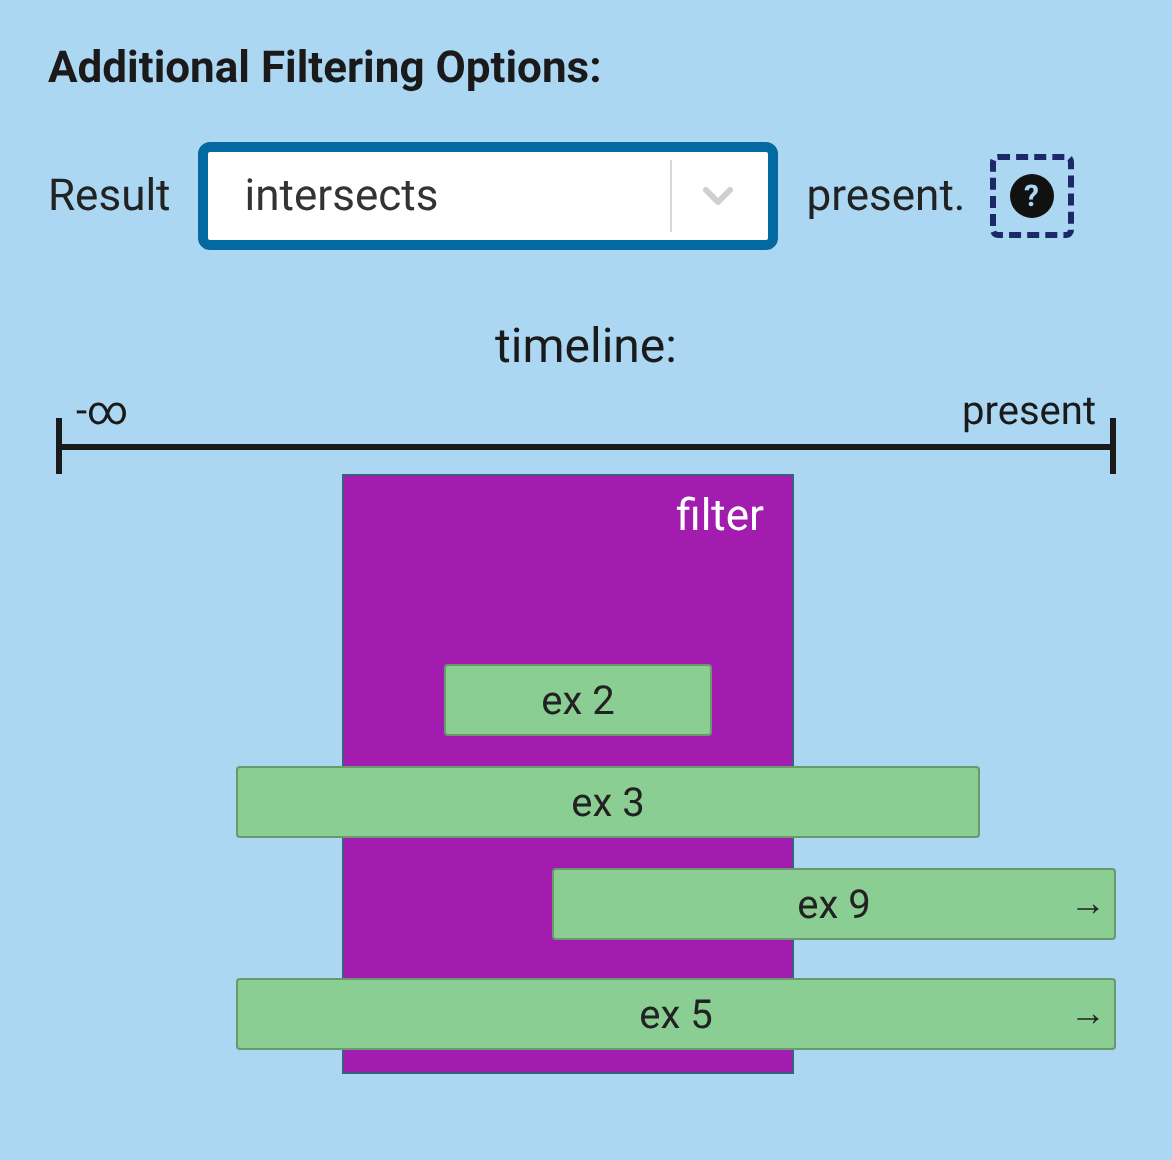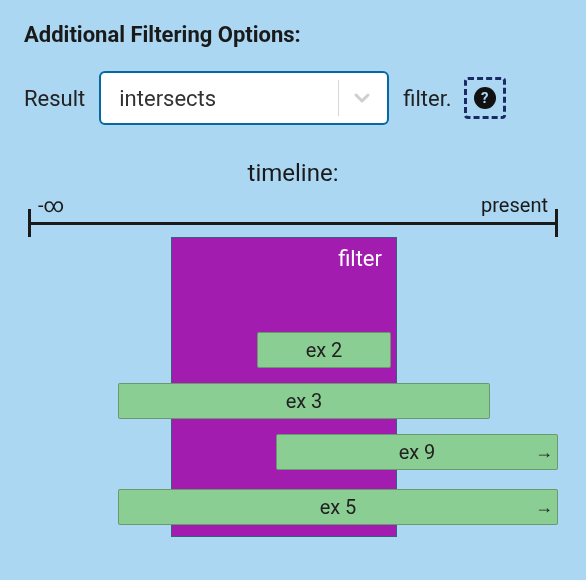--- a/index.html
+++ b/index.html
@@ -21,21 +21,21 @@
     gap: 14px;
   }
   .label {
     font-size: 22px;
     color: #222;
   }
   .select {
     display: flex;
     align-items: center;
     background: #ffffff;
-    border: 2px solid #0369a1;
+    border: 5px solid #0369a1;
     border-radius: 6px;
     height: 54px;
     padding: 0 10px 0 18px;
     width: 290px;
   }
   .select-value {
     flex: 1;
     font-size: 22px;
     color: #333;
   }
@@ -181,39 +181,39 @@
   <div class="label">Result</div>
   <div class="select">
     <div class="select-value">intersects</div>
     <div class="select-divider"></div>
     <div class="select-arrow">
       <svg viewBox="0 0 20 20">
           <polyline points="4,7 10,13 16,7" fill="none" stroke="#cfcfcf" stroke-width="3" stroke-linecap="round" stroke-linejoin="round"></polyline>
         </svg>
     </div>
   </div>
-  <div class="label">filter.</div>
+  <div class="label">present.</div>
   <div class="help">
     <div class="help-inner">?</div>
   </div>
 </div>
 
 <div class="timeline-title">timeline:</div>
 
 <div class="timeline-area">
   <div class="tl-label-left">-∞</div>
   <div class="tl-label-right">present</div>
   <div class="tl-tick-left"></div>
   <div class="tl-tick-right"></div>
   <div class="tl-line"></div>
 
   <div class="filter-box">filter</div>
 
 
-  <div class="bar bar-green" style="top:139px; left:194px; width:134px;margin-left:35px;">
+  <div class="bar bar-green" style="top:139px; left:194px; width:134px;">
     <span>ex 2</span>
   </div>
 
   <div class="bar bar-green" style="top:190px; left:90px; width:372px;">
     <span>ex 3</span>
   </div>
 
   <div class="bar bar-green" style="top:241px; left:248px; width:282px;">
     <span>ex 9</span>
     <span class="bar-arrow">→</span>

